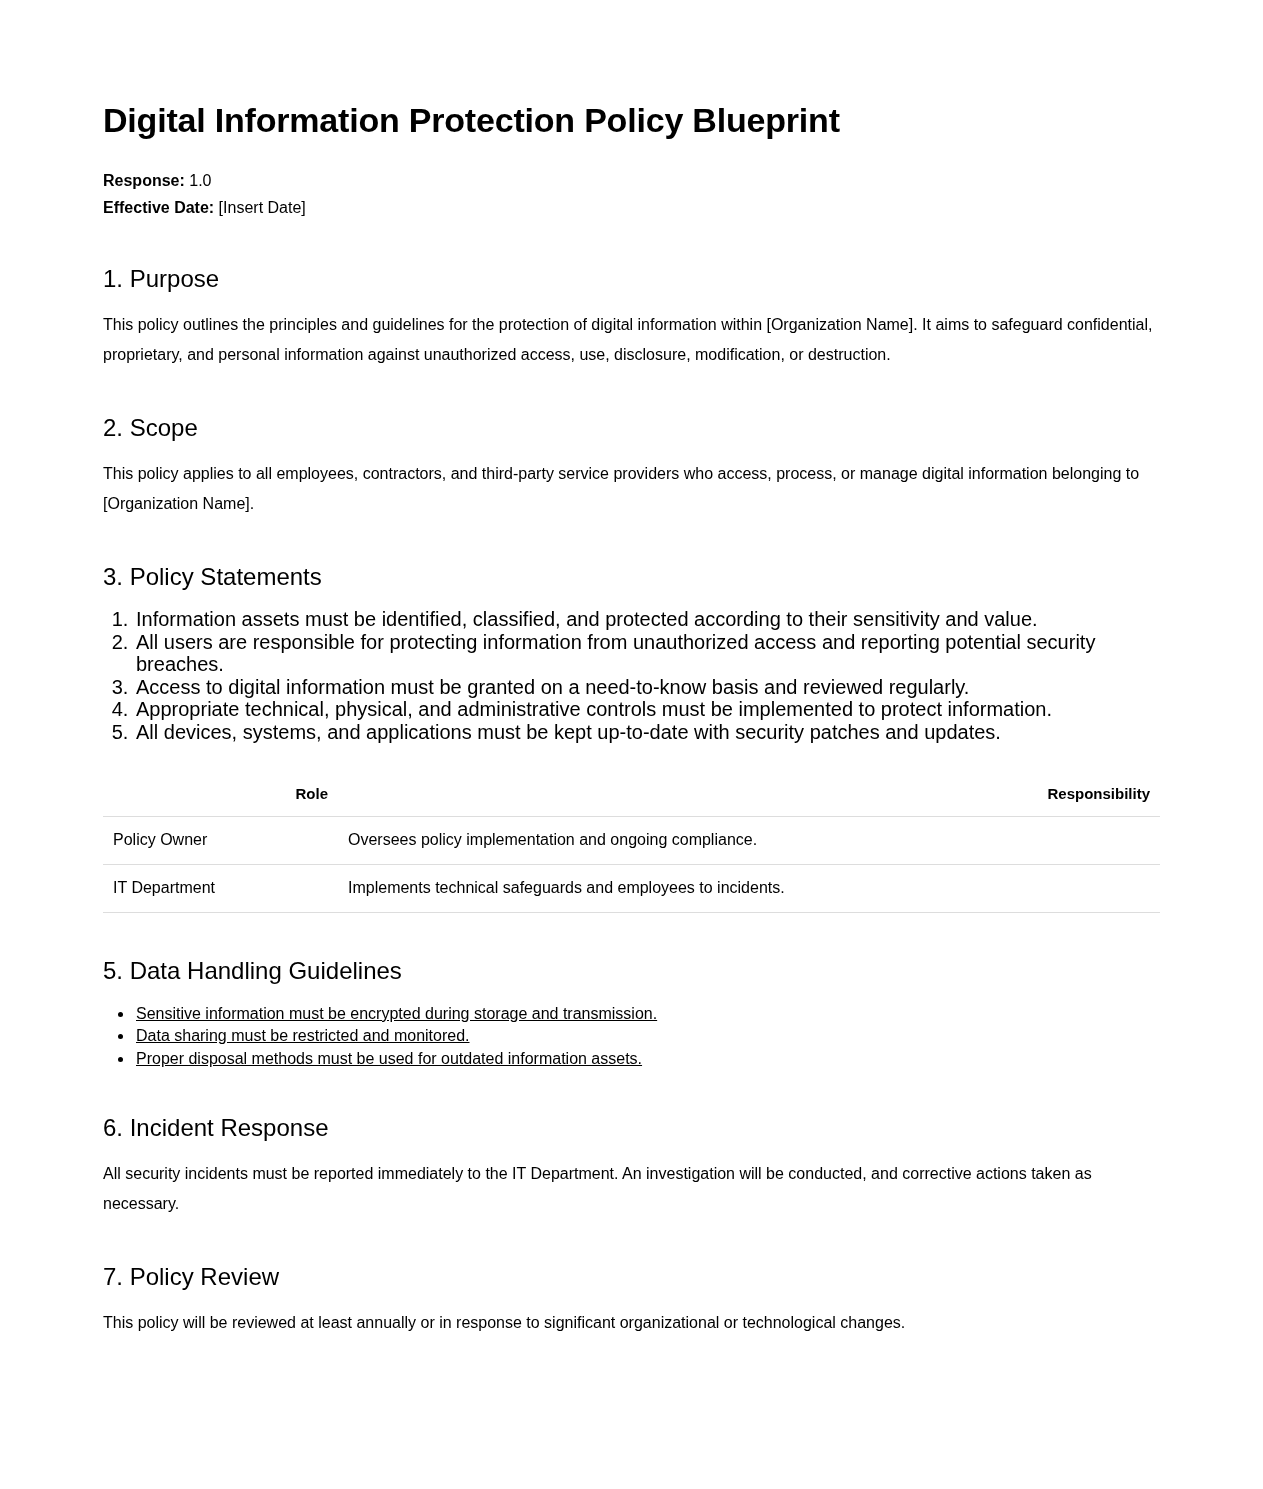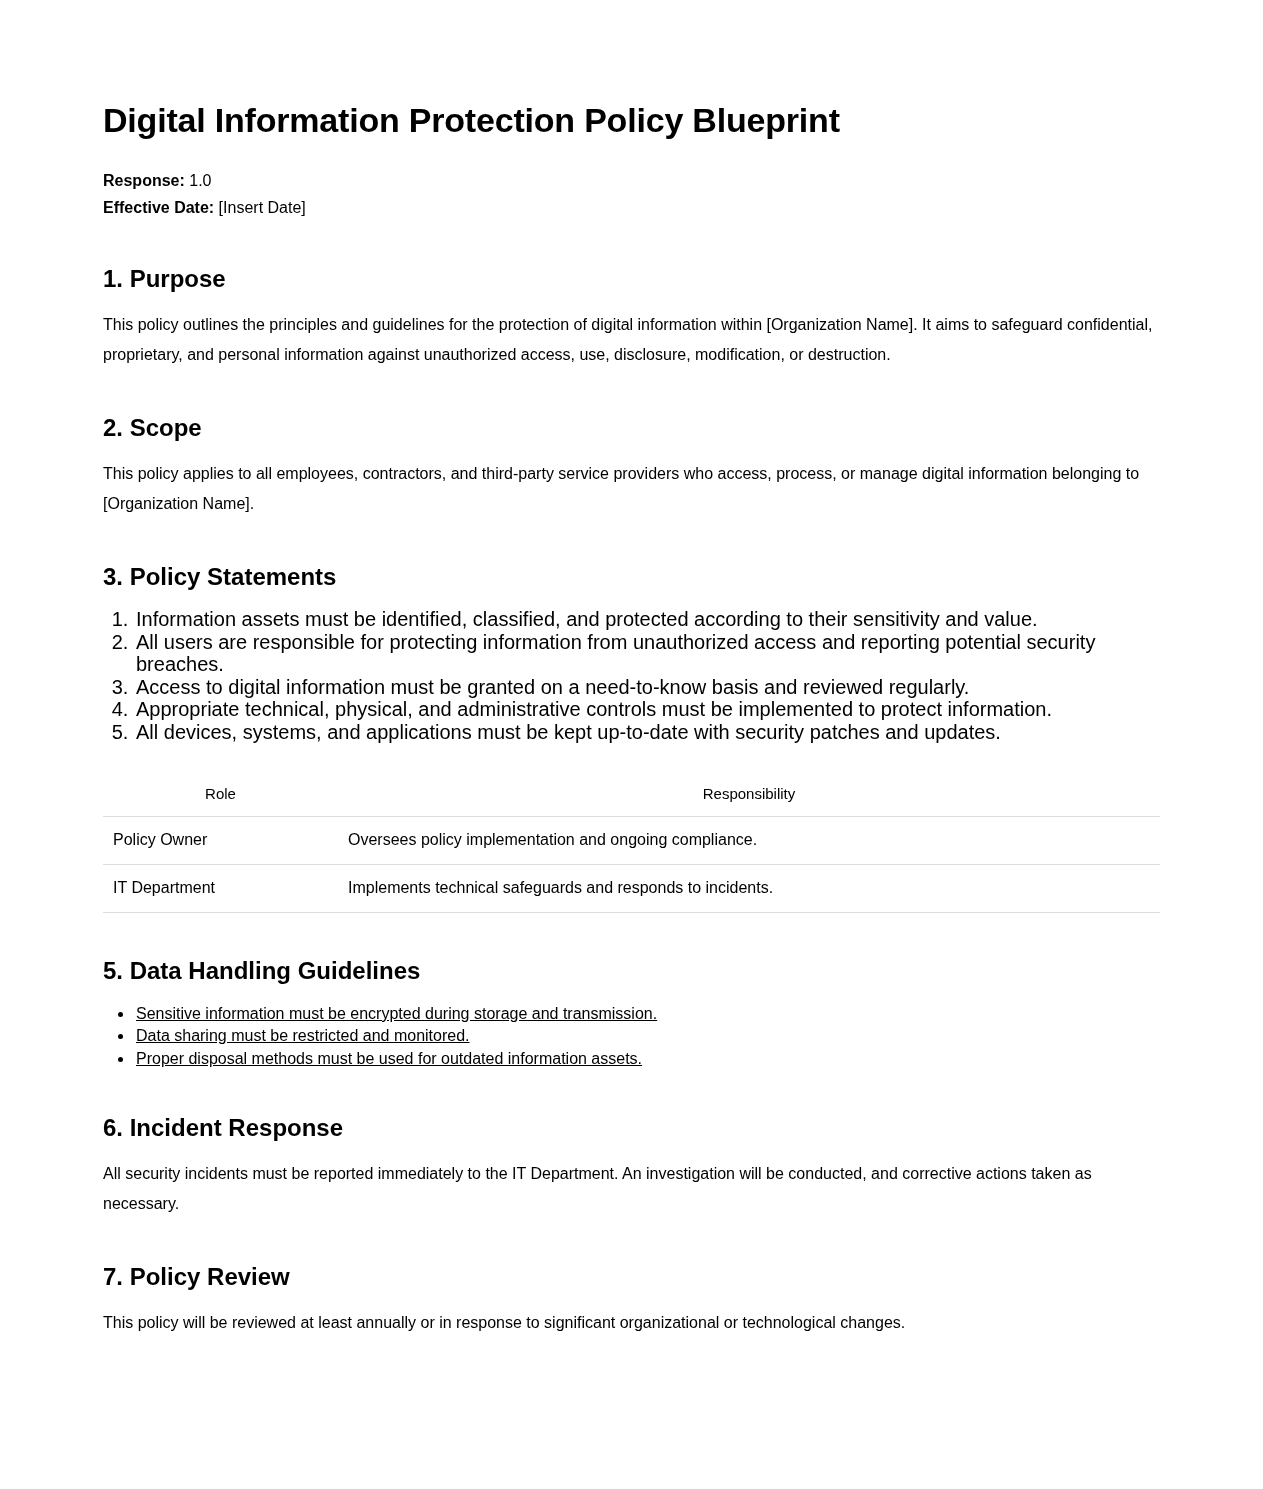--- a/index.html
+++ b/index.html
@@ -33,21 +33,21 @@
     margin: 0;
   }
   .meta-line .meta-label {
     font-weight: bold;
   }
   .section {
     margin-top: 42px;
   }
   h2.section-heading {
     font-size: 24px;
-    font-weight: bold;
+    font-weight: normal;
     line-height: 1.3;
     margin: 0 0 16px 0;
   }
   p.body-text {
     font-size: 16px;
     line-height: 30px;
     margin: 0;
     text-align: left;
   }
   ol.numbered-list {
@@ -72,22 +72,22 @@
     padding-left: 2px;
     text-decoration: underline;
   }
   table.roles-table {
     width: 100%;
     border-collapse: collapse;
     font-size: 16px;
     margin-top: 22px;
   }
   table.roles-table th {
-    text-align: center;
-    font-weight: normal;
+    text-align: right;
+    font-weight: bold;
     font-size: 15px;
     padding: 0 10px 14px 10px;
     border: none;
     margin-top: 12px;
   }
   table.roles-table tbody tr {
     border-top: 1px solid #dddddd;
   }
   table.roles-table tbody tr:last-child {
     border-bottom: 1px solid #dddddd;
@@ -149,21 +149,21 @@
           <th>Responsibility</th>
         </tr>
       </thead>
       <tbody>
         <tr>
           <td class="col-role">Policy Owner</td>
           <td>Oversees policy implementation and ongoing compliance.</td>
         </tr>
         <tr>
           <td class="col-role">IT Department</td>
-          <td>Implements technical safeguards and responds to incidents.</td>
+          <td>Implements technical safeguards and employees to incidents.</td>
         </tr>
       </tbody>
     </table>
   </div>
 
   <div class="section">
     <h2 class="section-heading">5. Data Handling Guidelines</h2>
     <ul class="bullet-list">
       <li>Sensitive information must be encrypted during storage and transmission.</li>
       <li>Data sharing must be restricted and monitored.</li>

